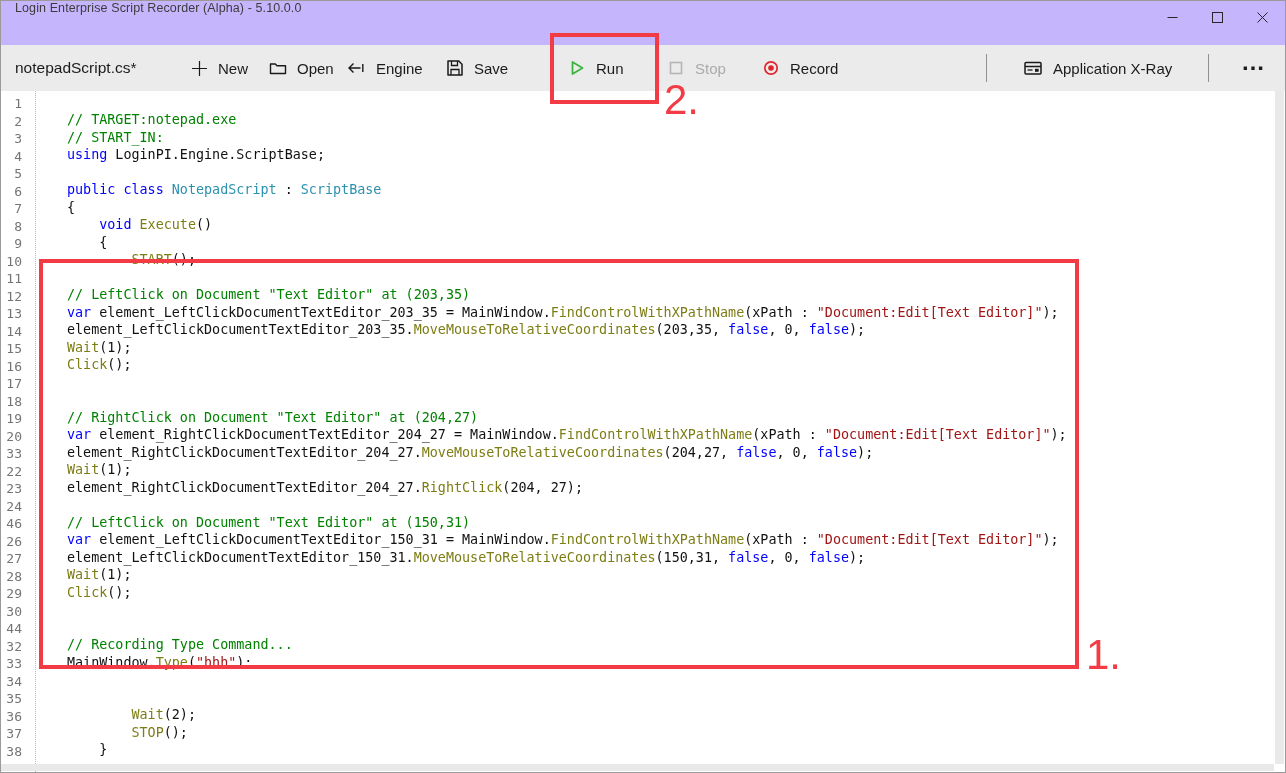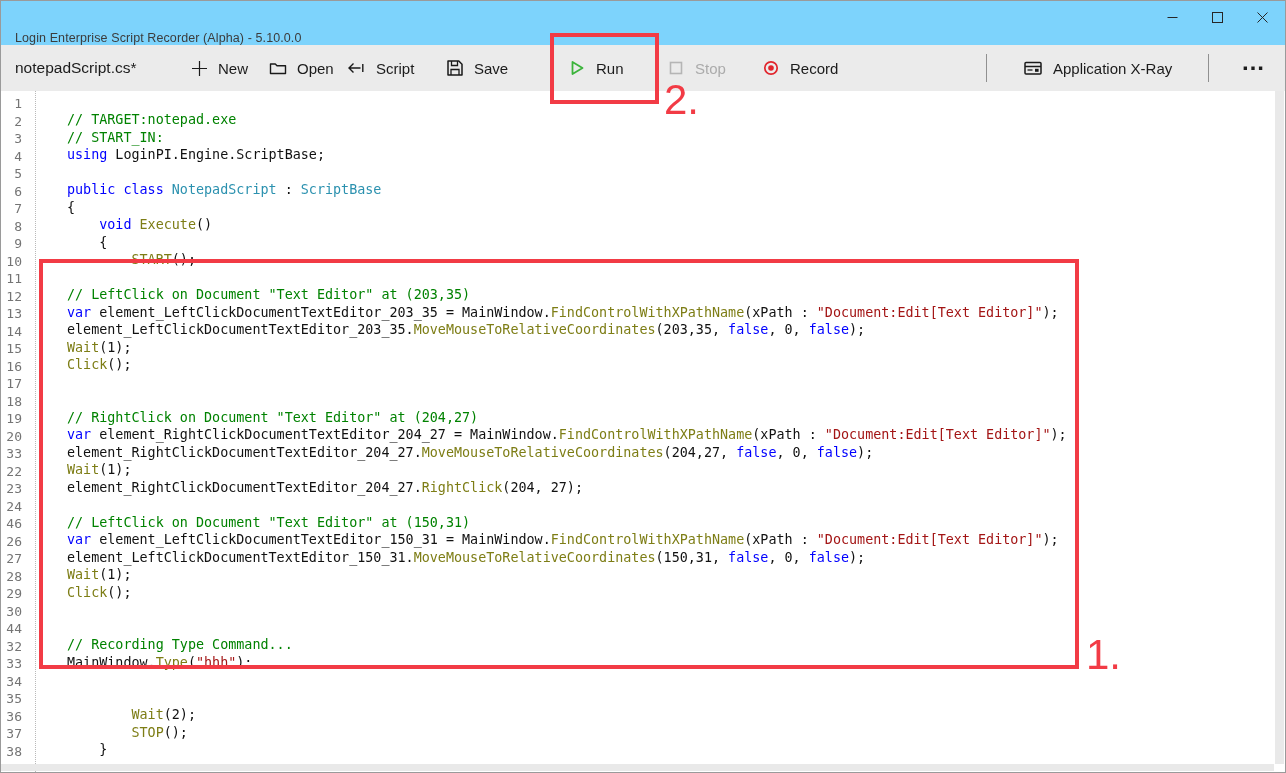--- a/index.html
+++ b/index.html
@@ -1,19 +1,19 @@
 <!DOCTYPE html>
 <html><head>
 <meta charset="utf-8">
 <style>
   html,body{margin:0;padding:0;background:#fff;}
   .window{position:relative;width:1286px;height:773px;box-sizing:border-box;border:1px solid #9a9a9a;
           background:#fff;font-family:"Liberation Sans",sans-serif;overflow:hidden;}
   
-  .titlebar{position:absolute;top:0;left:0;right:0;height:44px;background:#7dd3fc;display:flex;align-items:flex-end;}
+  .titlebar{position:absolute;top:0;left:0;right:0;height:44px;background:#c4b5fd;display:flex;align-items:flex-start;}
   .title{padding-left:14px;font-size:12.5px;color:#3c3c3c;letter-spacing:.1px;}
   .win-controls{position:absolute;right:0;top:0;display:flex;}
   .win-btn{width:45px;height:34px;background:transparent;border:none;display:flex;align-items:center;justify-content:center;padding:0;}
   
   .toolbar{position:absolute;top:44px;left:0;right:0;height:46px;background:#ebebeb;}
   .tab{position:absolute;left:14px;top:0;height:46px;display:flex;align-items:center;
        font-size:15.5px;color:#1b1b1b;}
   .tb-btn{position:absolute;top:0;height:46px;display:flex;align-items:center;gap:10px;
           background:transparent;border:none;padding:0;font-family:inherit;font-size:15px;color:#1b1b1b;}
   .tb-btn .ico{display:flex;align-items:center;}
@@ -90,21 +90,21 @@
       </span>
       <span>Open</span>
     </button>
 
     <button class="tb-btn" style="left:345px">
       <span class="ico">
         <svg width="20" height="16" viewBox="0 0 20 16">
             <path d="M3 8 H14.5 M7.5 3.5 L3 8 L7.5 12.5 M16.8 4 V12" stroke="#1a1a1a" stroke-width="1.4" fill="none"></path>
           </svg>
       </span>
-      <span>Script</span>
+      <span>Engine</span>
     </button>
 
     <button class="tb-btn" style="left:445px">
       <span class="ico">
         <svg width="18" height="18" viewBox="0 0 18 18">
             <path d="M2 2 H12.8 L16 5.2 V16 H2 Z" stroke="#1a1a1a" stroke-width="1.5" fill="none" stroke-linejoin="round"></path>
             <path d="M5.5 2 V6.5 H11.5 V2 M5 16 V10.5 H13 V16" stroke="#1a1a1a" stroke-width="1.3" fill="none"></path>
           </svg>
       </span>
       <span>Save</span>

